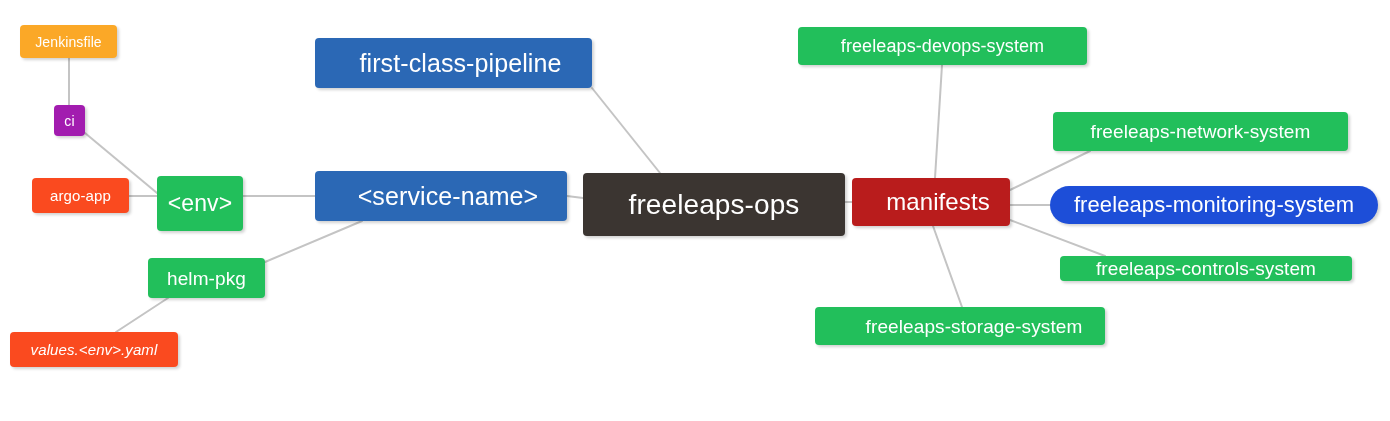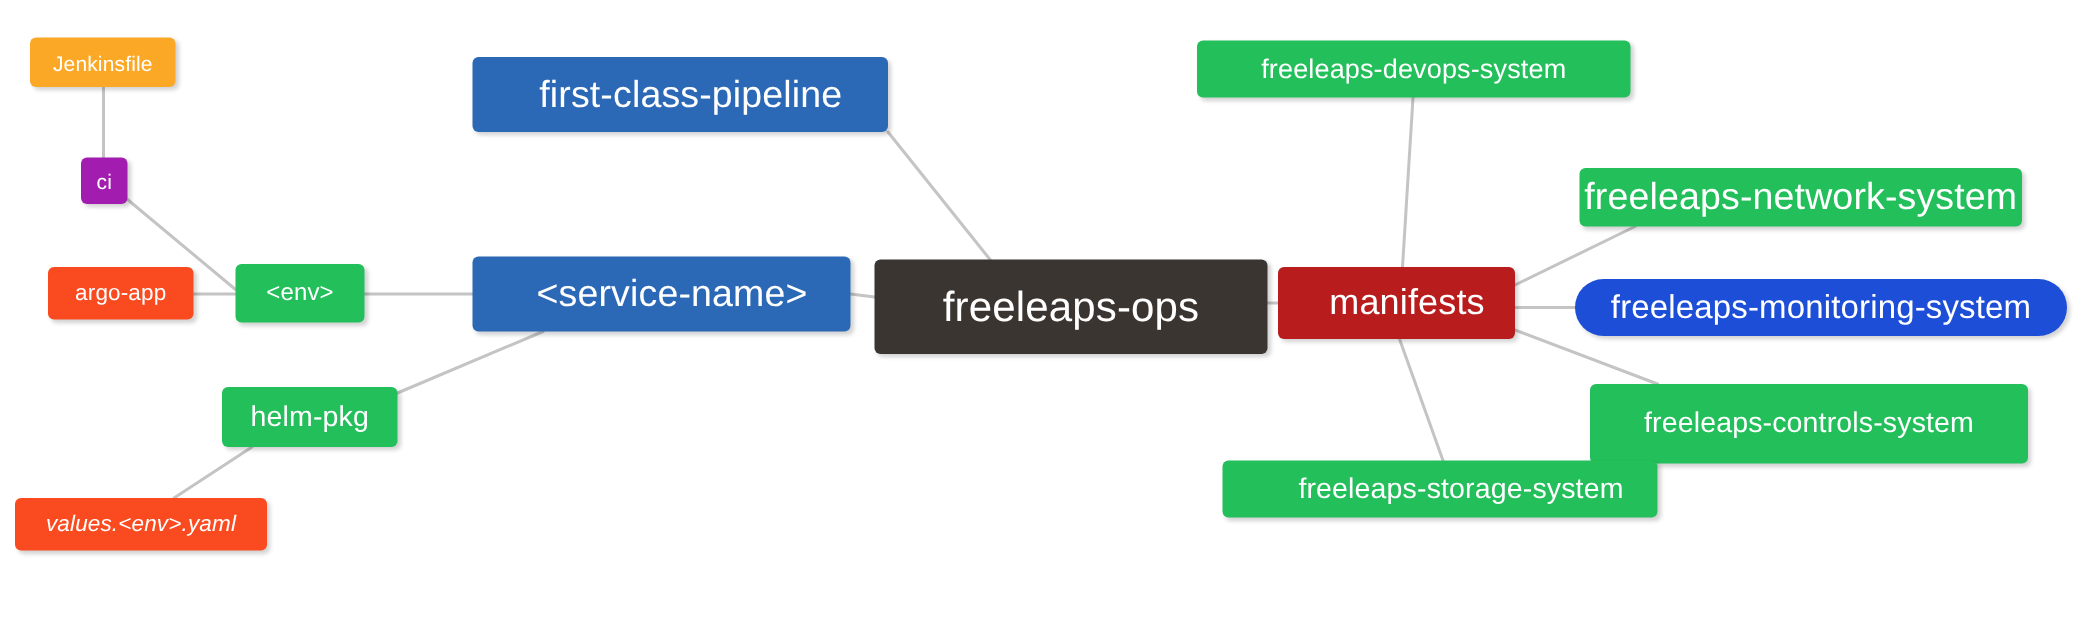--- a/index.html
+++ b/index.html
@@ -65,26 +65,26 @@
       <line x1="935" y1="178" x2="942" y2="65" stroke="#c4c4c4" stroke-width="2" stroke-linecap="round"></line>
       <line x1="1010" y1="190" x2="1090" y2="151" stroke="#c4c4c4" stroke-width="2" stroke-linecap="round"></line>
       <line x1="1010" y1="205" x2="1050" y2="205" stroke="#c4c4c4" stroke-width="2" stroke-linecap="round"></line>
       <line x1="1010" y1="220" x2="1105" y2="256" stroke="#c4c4c4" stroke-width="2" stroke-linecap="round"></line>
       <line x1="933" y1="226" x2="962" y2="307" stroke="#c4c4c4" stroke-width="2" stroke-linecap="round"></line>
     </svg>
   <div id="node-layer">
       <div class="node n-orange" style="left: 20px; top: 25px; width: 97px; height: 33px; font-size: 14px; background: rgb(251, 168, 39);">Jenkinsfile</div>
       <div class="node n-red" style="left: 54px; top: 105px; width: 31px; height: 31px; font-size: 14px; background: #a21caf;">ci</div>
       <div class="node n-red" style="left: 32px; top: 178px; width: 97px; height: 35px; font-size: 15px; background: rgb(250, 74, 31);">argo-app</div>
-      <div class="node n-green" style="left: 157px; top: 176px; width: 86px; height: 39px; font-size: 16px; background: rgb(34, 191, 91);">&lt;env&gt;</div>
+      <div class="node n-green" style="left: 157px; top: 176px; width: 86px; height: 55px; font-size: 23px; background: rgb(34, 191, 91);">&lt;env&gt;</div>
       <div class="node n-green" style="left: 148px; top: 258px; width: 117px; height: 40px; font-size: 19px; background: rgb(34, 191, 91);">helm-pkg</div>
       <div class="node n-red" style="left: 10px; top: 332px; width: 168px; height: 35px; font-size: 15px; background: rgb(250, 74, 31); font-style: italic;">values.&lt;env&gt;.yaml</div>
       <div class="node n-blue" style="left: 315px; top: 38px; width: 277px; height: 50px; font-size: 25px; background: rgb(43, 104, 181);">first-class-pipeline</div>
       <div class="node n-blue" style="left: 315px; top: 171px; width: 252px; height: 50px; font-size: 25px; background: rgb(43, 104, 181);">&lt;service-name&gt;</div>
       <div class="node n-root" style="left: 583px; top: 173px; width: 262px; height: 63px; font-size: 28px; background: rgb(59, 53, 49);">freeleaps-ops</div>
       <div class="node n-blue" style="left: 852px; top: 178px; width: 158px; height: 48px; font-size: 24px; background: #b91c1c;">manifests</div>
       <div class="node n-green" style="left: 798px; top: 27px; width: 289px; height: 38px; font-size: 18px; background: rgb(34, 191, 91);">freeleaps-devops-system</div>
-      <div class="node n-green" style="left: 1053px; top: 112px; width: 295px; height: 39px; font-size: 25px; background: rgb(34, 191, 91);">freeleaps-network-system</div>
+      <div class="node n-green" style="left: 1053px; top: 112px; width: 295px; height: 39px; font-size: 19px; background: rgb(34, 191, 91);">freeleaps-network-system</div>
       <div class="node n-green" style="left: 1050px; top: 186px; width: 328px; height: 38px; font-size: 22px; background: #1d4ed8; border-radius: 19px;">freeleaps-monitoring-system</div>
-      <div class="node n-green" style="left: 1060px; top: 256px; width: 292px; height: 53px; font-size: 19px; background: rgb(34, 191, 91);">freeleaps-controls-system</div>
+      <div class="node n-green" style="left: 1060px; top: 256px; width: 292px; height: 25px; font-size: 19px; background: rgb(34, 191, 91);">freeleaps-controls-system</div>
       <div class="node n-green" style="left: 815px; top: 307px; width: 290px; height: 38px; font-size: 19px; background: rgb(34, 191, 91); padding-left: 38px;">freeleaps-storage-system</div>
     </div>
 </div>
 
 </body></html>

